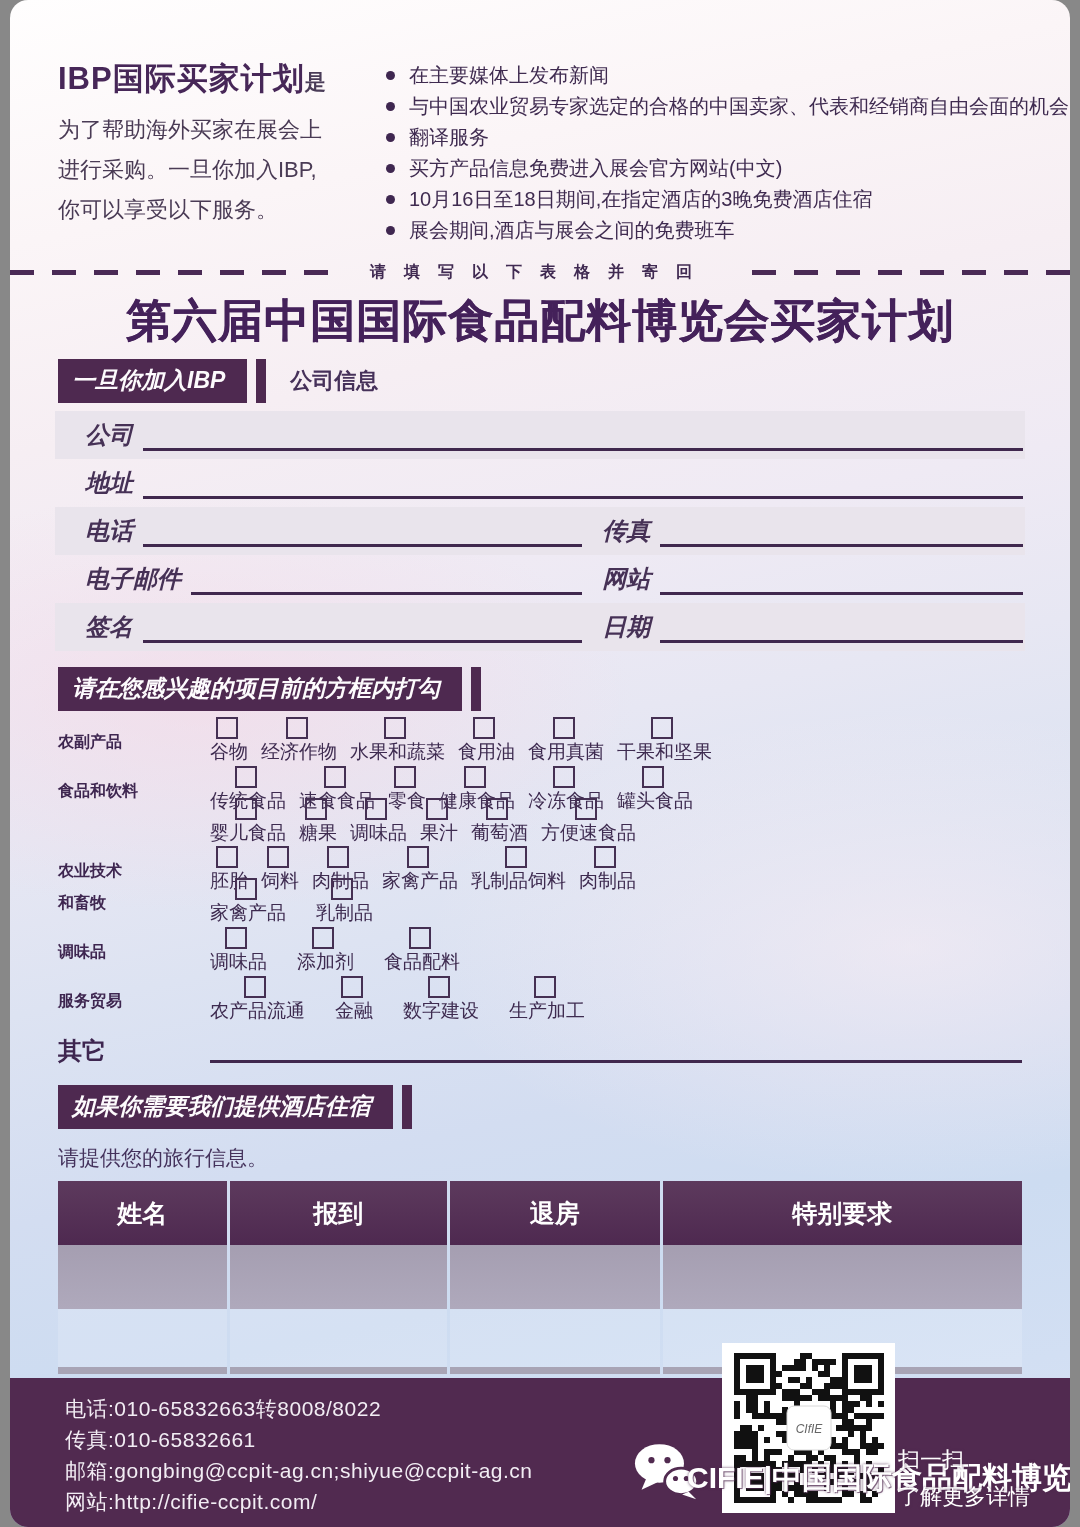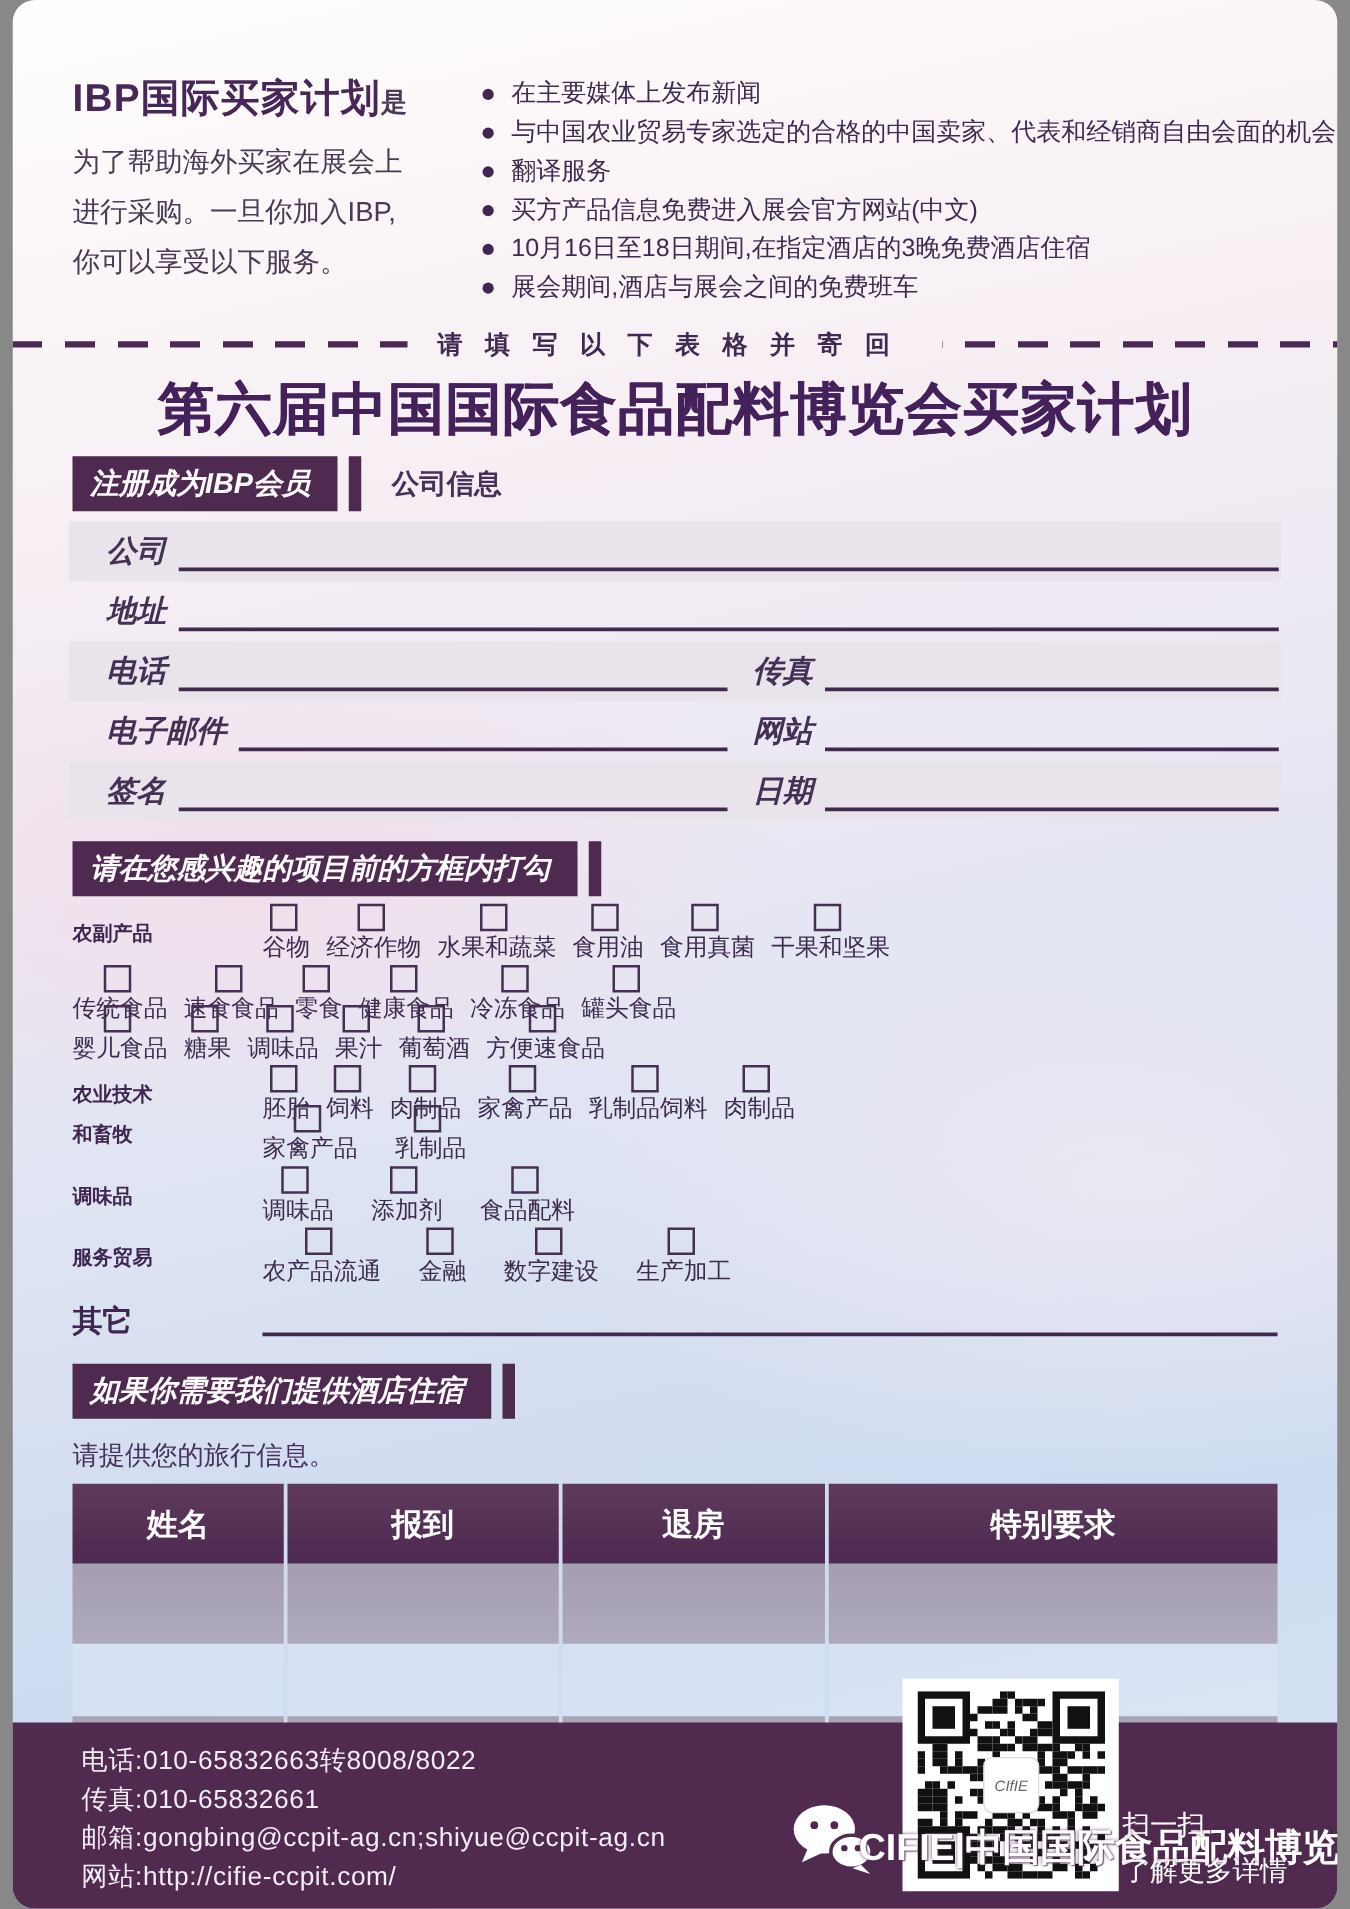--- a/index.html
+++ b/index.html
@@ -18,21 +18,21 @@
   .ibp-head{margin:0 0 10px 0;font-size:31px;font-weight:bold;color:#472758;letter-spacing:1px;}
   .ibp-head .suffix{font-size:21px;font-weight:600;color:#4a3c58;}
   .intro-line{margin:0;font-size:22px;line-height:40px;color:#4a3b55;white-space:nowrap;}
   .intro-right{flex:1;padding-left:28px;padding-top:2px;}
   .bullet{display:flex;font-size:20px;line-height:31px;color:#3f2b50;white-space:nowrap;}
   .dot{width:9px;height:9px;border-radius:50%;background:#3f2750;margin:11px 14px 0 0;flex:none;}
   
   .divider{display:flex;align-items:center;margin-top:16px;}
   .dash{flex:1;height:5px;background:repeating-linear-gradient(90deg,#4a2a55 0 24px,transparent 24px 42px);}
   .dash.right{background:repeating-linear-gradient(90deg,transparent 0 18px,#4a2a55 18px 42px);}
-  .divider-text{padding:0 24px;font-size:20px;font-weight:bold;color:#402a52;letter-spacing:18px;white-space:nowrap;}
+  .divider-text{padding:0 24px;font-size:16px;font-weight:bold;color:#402a52;letter-spacing:18px;white-space:nowrap;}
   
   .title{margin:8px 0 0;text-align:center;font-size:45px;font-weight:900;color:#44215a;white-space:nowrap;letter-spacing:1px;text-shadow:.6px 0 0 #44215a;}
   
   .badge-row{display:flex;align-items:stretch;margin:8px 0 0 48px;}
   .badge{background:#4e2950;color:#fdfbfd;font-style:italic;font-weight:bold;font-size:23px;padding:6px 22px 7px 14px;white-space:nowrap;}
   .badge-bar{width:10px;background:#4e2950;margin-left:9px;}
   .badge-caption{margin-left:24px;font-size:22px;font-weight:600;color:#46315a;align-self:center;}
   
   .form{margin:8px 45px 0 45px;}
   .f-row{display:flex;gap:20px;height:48px;align-items:flex-end;padding:0 2px 0 30px;font-style:italic;}
@@ -116,21 +116,21 @@
 
   <div class="divider">
     <div class="dash"></div>
     <div class="divider-text">请填写以下表格并寄回</div>
     <div class="dash right"></div>
   </div>
 
   <h1 class="title">第六届中国国际食品配料博览会买家计划</h1>
 
   <div class="badge-row">
-    <div class="badge">注册成为IBP会员</div>
+    <div class="badge">一旦你加入IBP</div>
     <div class="badge-bar"></div>
     <div class="badge-caption">公司信息</div>
   </div>
 
   <div class="form" id="form">
       <div class="f-row band">
         <div class="field">
           <span class="f-label">公司</span>
           <span class="f-line"></span>
         </div>
@@ -206,20 +206,23 @@
               <span>食用真菌</span>
             </label>
             <label class="ck">
               <span class="cb"></span>
               <span>干果和坚果</span>
             </label>
           </div>
         </div>
       </div>
       <div class="group">
+        <div class="cat">
+          <div>食品和饮料</div>
+        </div>
         <div class="rows">
           <div class="irow">
             <label class="ck">
               <span class="cb"></span>
               <span>传统食品</span>
             </label>
             <label class="ck">
               <span class="cb"></span>
               <span>速食食品</span>
             </label>

